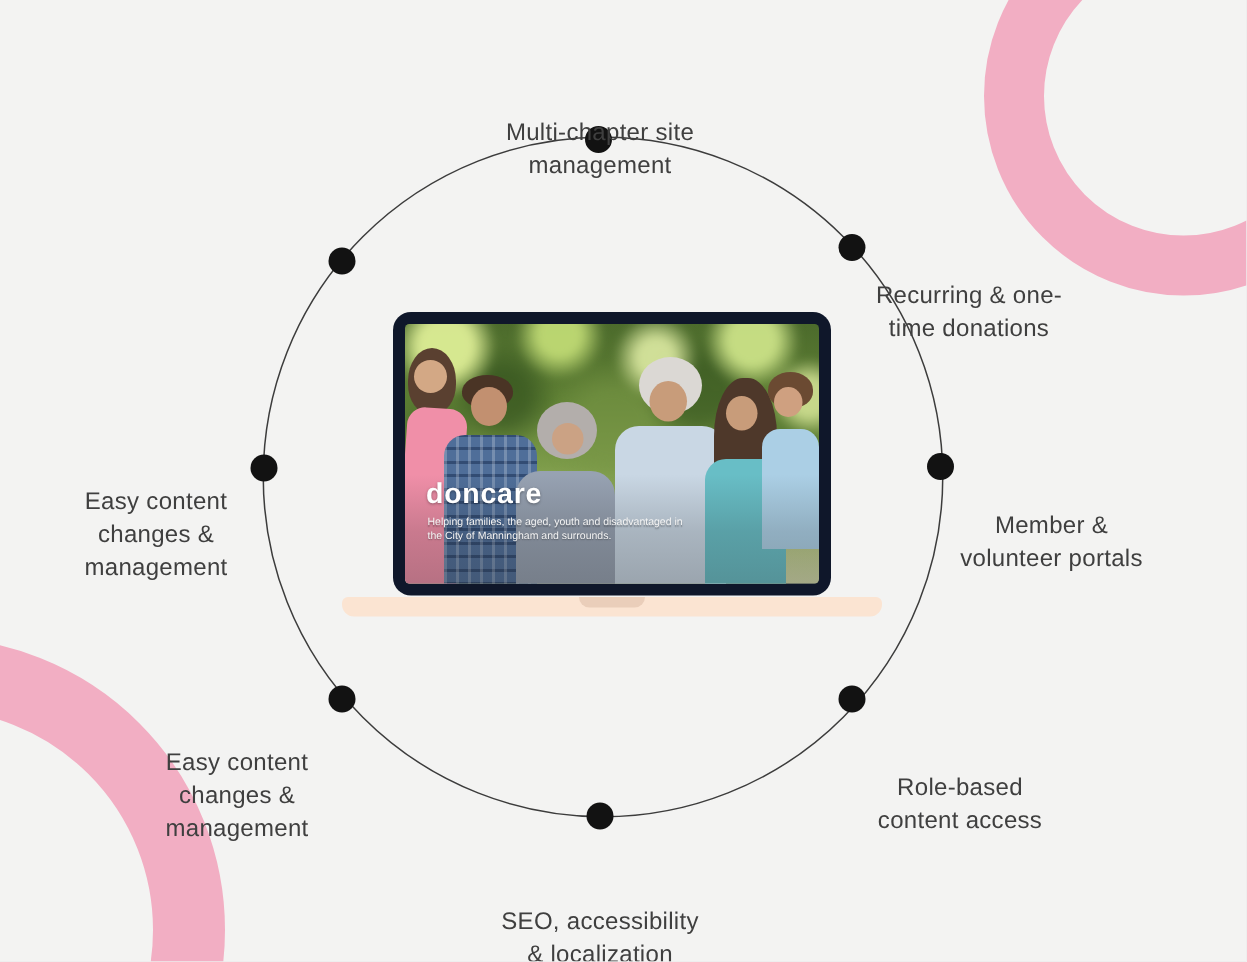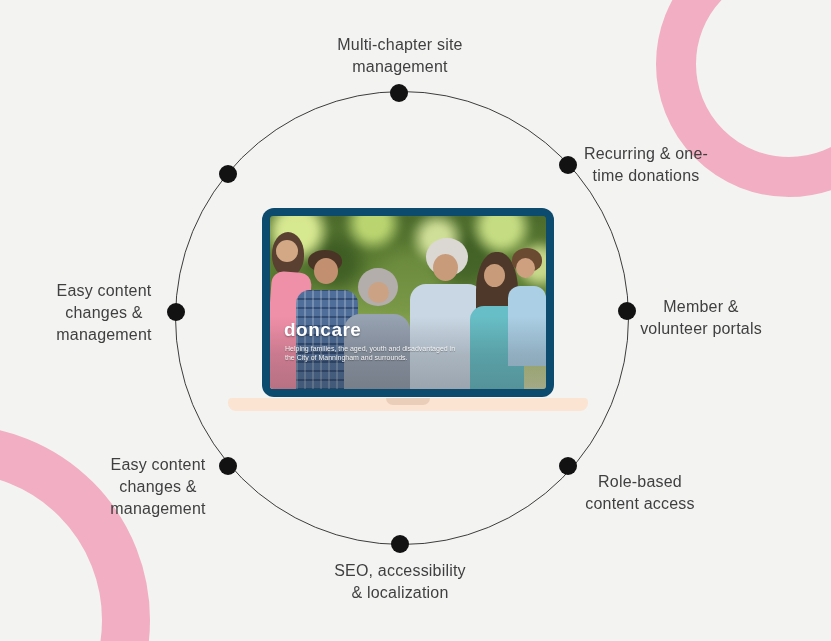--- a/index.html
+++ b/index.html
@@ -60,36 +60,37 @@
   
   .feature-label{
     position:absolute;
     transform:translate(-50%,-50%);
     text-align:center;
     white-space:pre-line;
     font-size:16px;
     line-height:22px;
     letter-spacing:0.2px;
     color:#3f3f3f;
+    margin-top:44px;
   }
   .lbl-top{left:400px;top:56px;}
   .lbl-top-right{left:646px;top:165px;}
   .lbl-right{left:701px;top:318px;}
   .lbl-bottom-right{left:640px;top:493px;}
   .lbl-bottom{left:400px;top:582px;}
   .lbl-bottom-left{left:158px;top:487px;}
   .lbl-left{left:104px;top:313px;}
   .lbl-top-left{left:167px;top:165px;}
 
   
   .laptop-screen{
     position:absolute;
     left:262px;top:208px;
     width:292px;height:189px;
-    background:#0c4a6e;
+    background:#0f172a;
     border-radius:12px;
   }
   .laptop-base{
     position:absolute;
     left:228px;top:398px;
     width:360px;height:13px;
     background:#fbe4d2;
     border-radius:4px 4px 8px 8px;
   }
   .laptop-notch{

